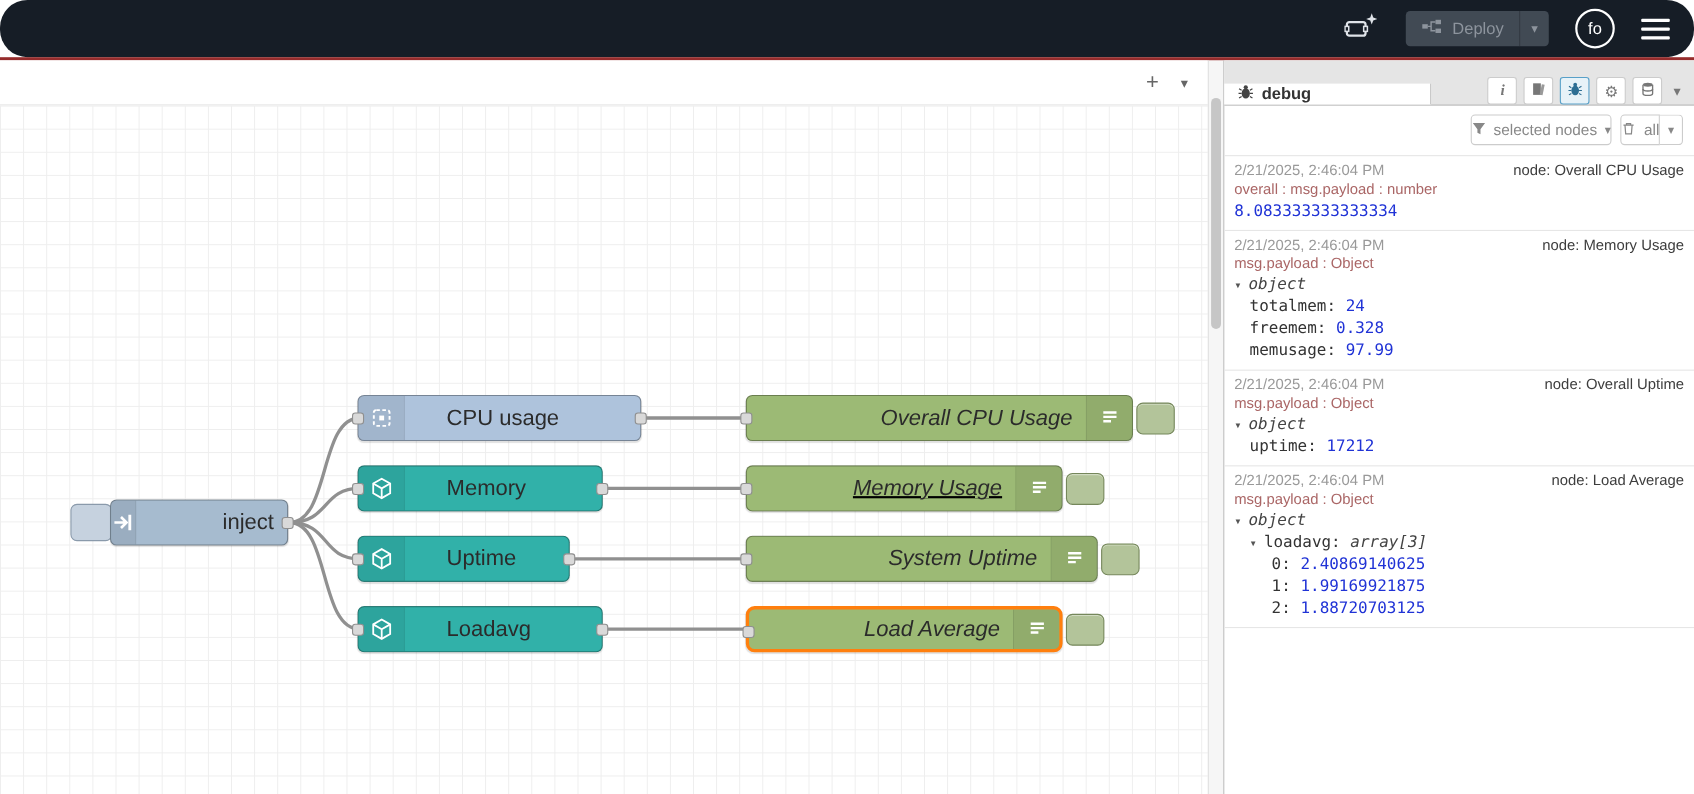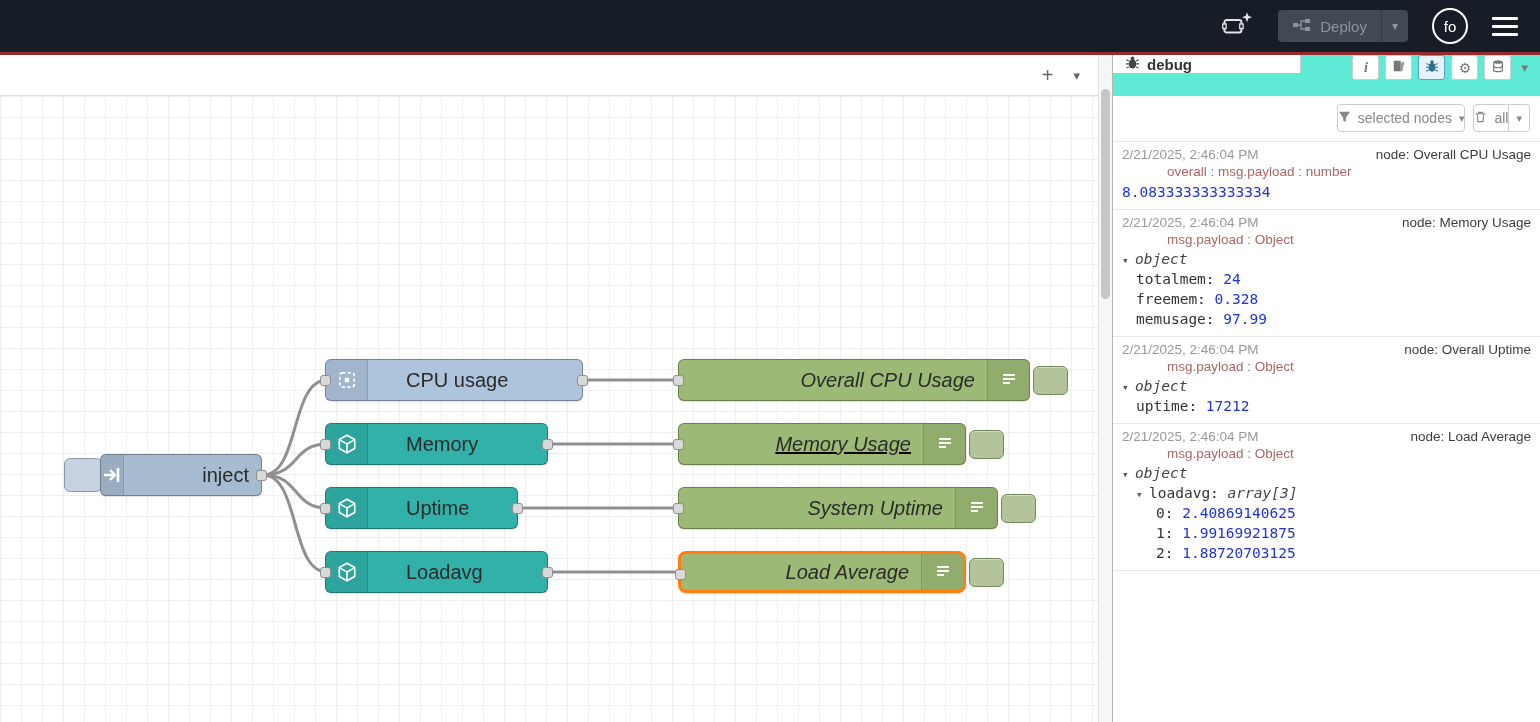--- a/index.html
+++ b/index.html
@@ -5,21 +5,21 @@
   * { box-sizing: border-box; margin: 0; padding: 0; }
   body {
     width: 1540px; height: 722px; overflow: hidden;
     font-family: "Liberation Sans", sans-serif;
     background: #fff;
   }
   
   .header {
     height: 52px; background: #161d26;
     display: flex; align-items: center; justify-content: flex-end;
-    gap: 24px; padding-right: 22px;
+    gap: 24px; padding-right: 22px; border-radius: 25px;
   }
   .deploy-btn {
     display: flex; align-items: stretch; background: #414a54;
     border-radius: 4px; height: 32px; color: #8d949d; overflow: hidden;
   }
   .deploy-main { display: flex; align-items: center; gap: 9px; padding: 0 14px; font-size: 15px; }
   .deploy-caret { display: flex; align-items: center; padding: 0 10px; border-left: 1px solid #333a43; font-size: 12px; }
   .avatar {
     width: 36px; height: 36px; border-radius: 50%; border: 2px solid #ffffff;
     display: flex; align-items: center; justify-content: center;
@@ -92,21 +92,21 @@
     background: #b3c49a; border: 1px solid #75875b; z-index: 1; cursor: pointer;
     box-shadow: inset 0 1px 0 rgba(255,255,255,0.4);
   }
 
   
   .vscroll { width: 14px; background: #f6f6f6; border-left: 1px solid #e2e2e2; position: relative; }
   .vscroll .thumb { position: absolute; left: 2px; top: 34px; width: 9px; height: 210px; background: #c6c6c6; border-radius: 5px; }
 
   
   .sidebar { width: 428px; border-left: 1px solid #b5b5b5; background: #fff; display: flex; flex-direction: column; }
-  .side-tabbar { height: 41px; background: #5eead4; border-bottom: 1px solid #bbb; display: flex; align-items: flex-start; }
+  .side-tabbar { height: 41px; background: #e5e5e5; border-bottom: 1px solid #bbb; display: flex; align-items: flex-end; }
   .debug-tab {
     width: 188px; background: #fff; border-right: 1px solid #c9c9c9;
     display: flex; align-items: center; gap: 7px; padding-left: 12px;
     font-weight: bold; font-size: 15px; color: #333;
   }
   .side-toolbar { margin-left: auto; display: flex; align-items: center; gap: 6px; padding-right: 8px; }
   .icon-btn {
     width: 27px; height: 25px; border: 1px solid #ccc; border-radius: 3px;
     background: #fff; display: flex; align-items: center; justify-content: center;
     color: #777; cursor: pointer; font-size: 14px;
@@ -124,21 +124,21 @@
   .filter-btn { border-radius: 4px; }
   .clear-group { display: flex; }
   .clear-btn { border-radius: 4px 0 0 4px; }
   .clear-caret { border-left: none; border-radius: 0 4px 4px 0; padding: 5px 7px; }
   .small-caret { font-size: 11px; color: #888; }
 
   .messages { flex: 1; overflow: hidden; border-top: 1px solid #e6e6e6; font-family: "DejaVu Sans Mono", monospace; }
   .msg { border-bottom: 1px solid #e6e6e6; padding: 5px 9px 9px; }
   .msg-meta { display: flex; justify-content: space-between; font-family: "Liberation Sans", sans-serif; font-size: 13.5px; color: #999; }
   .msg-node { color: #3d3d3d; }
-  .msg-path { font-family: "Liberation Sans", sans-serif; font-size: 13.5px; color: #aa6666; margin-top: 2px; margin-left: 45px; }
+  .msg-path { font-family: "Liberation Sans", sans-serif; font-size: 13.5px; color: #aa6666; margin-top: 2px; }
   .msg-value { color: #2033d6; font-size: 14.5px; margin-top: 5px; }
   .tree-row { font-size: 14.5px; color: #333; margin-top: 4px; white-space: nowrap; }
   .tree-caret { display: inline-block; font-size: 11px; color: #555; width: 13px; cursor: pointer; }
   .type-label { font-style: italic; color: #444; }
   .k { color: #333; }
   .v { color: #2033d6; }
   .ind1 { padding-left: 14px; }
   .ind2 { padding-left: 34px; }
 </style>
 </head>

